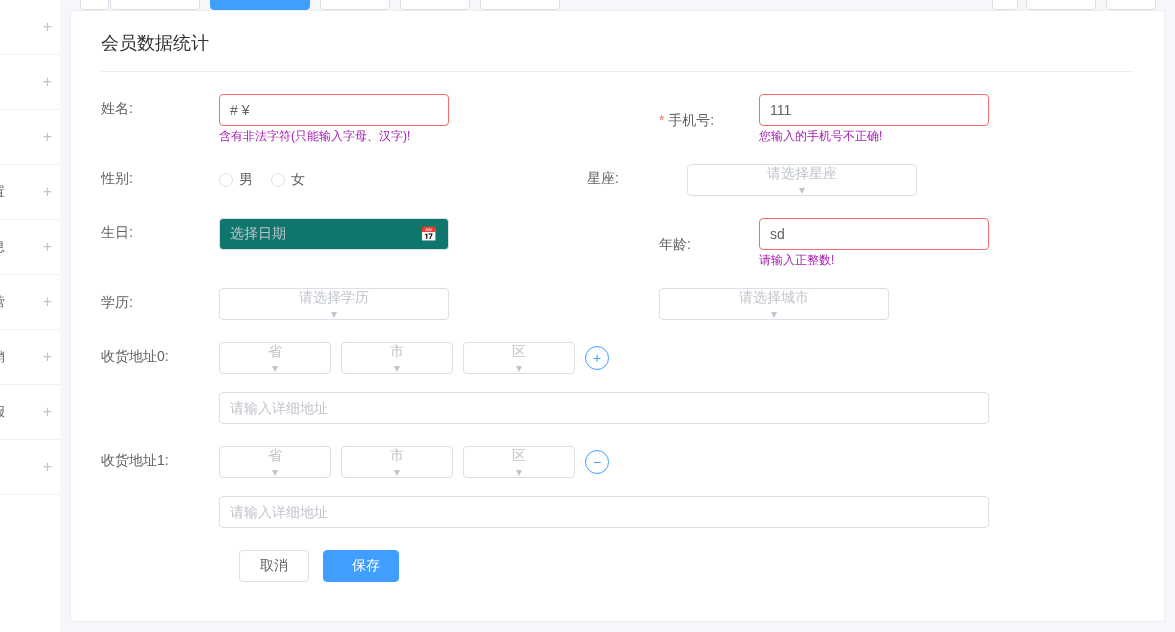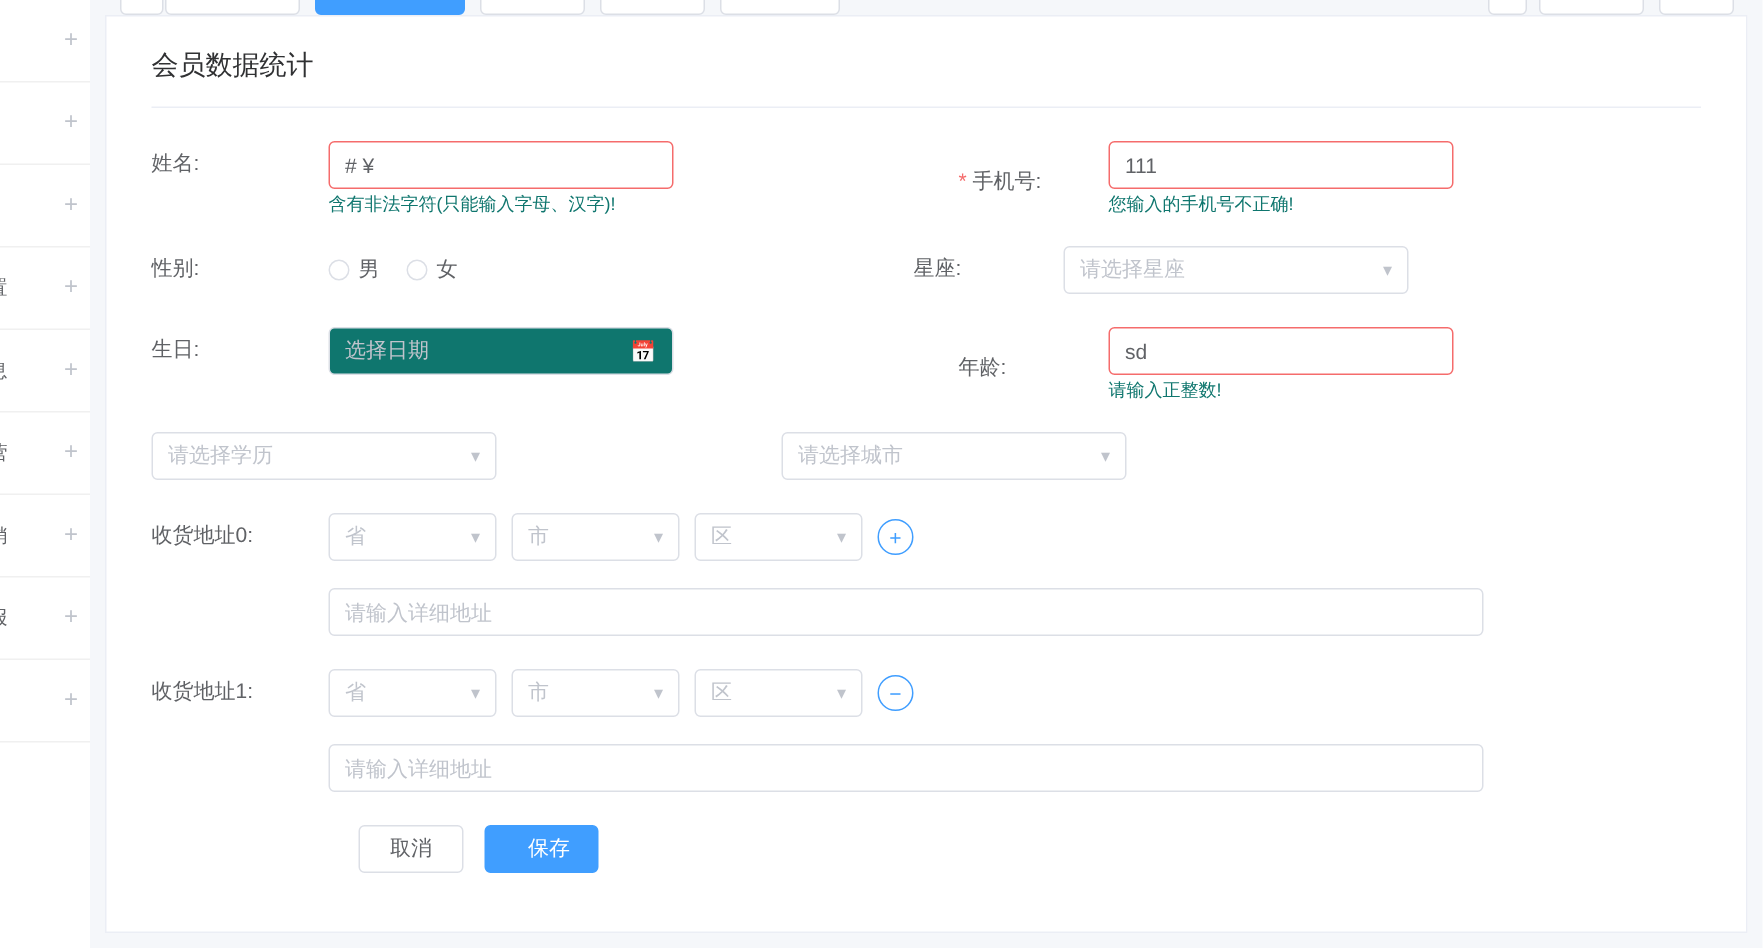--- a/index.html
+++ b/index.html
@@ -87,21 +87,21 @@
       font-size: 18px;
       color: #303133;
       padding-bottom: 16px;
       border-bottom: 1px solid #ebeef5;
       margin-bottom: 22px;
     }
     
     .form-row {
       display: flex;
       margin-bottom: 22px;
-      gap: 40px;
+      gap: 60px;
     }
     .form-item { display: flex; flex: 0 0 auto; }
     .form-label {
       width: 118px;
       text-align: left;
       padding-right: 12px;
       padding-top: 6px;
       color: #606266;
       font-size: 14px;
     }
@@ -127,24 +127,25 @@
       border-radius: 4px;
       padding: 0 10px;
       font-size: 14px;
       color: #c0c4cc;
       outline: none;
       background: #fff;
       display: flex;
       align-items: center;
       justify-content: space-between;
       cursor: pointer;
+      flex-direction: column;
     }
     .chev { color: #c0c4cc; font-size: 12px; }
     .err-msg {
-      color: #0f766e;
+      color: #a21caf;
       font-size: 12px;
       padding-top: 4px;
       line-height: 1;
     }
     .date-input {
       width: 100%;
       height: 32px;
       border: 1px solid #dcdfe6;
       border-radius: 4px;
       padding: 0 10px;
@@ -271,21 +272,21 @@
             <span class="radio-circle"></span>
             <span class="radio-label">男</span>
           </label>
           <label class="radio">
             <span class="radio-circle"></span>
             <span class="radio-label">女</span>
           </label>
         </div>
       </div>
     </div>
-    <div class="form-item col2" style="margin-left:120px;">
+    <div class="form-item col2" style="margin-left:78px;">
       <div class="form-label">星座:</div>
       <div class="form-content">
         <div class="select">
           <span>请选择星座</span>
           <span class="chev">▾</span>
         </div>
       </div>
     </div>
   </div>
 
@@ -303,20 +304,21 @@
       <div class="form-label">年龄:</div>
       <div class="form-content">
         <input class="input error" value="sd" style="">
         <div class="err-msg">请输入正整数!</div>
       </div>
     </div>
   </div>
 
   <div class="form-row">
     <div class="form-item">
+      <div class="form-label">学历:</div>
       <div class="form-content">
         <div class="select">
           <span>请选择学历</span>
           <span class="chev">▾</span>
         </div>
       </div>
     </div>
     <div class="form-item col2" style="margin-left:150px;">
       <div class="form-content">
         <div class="select">

